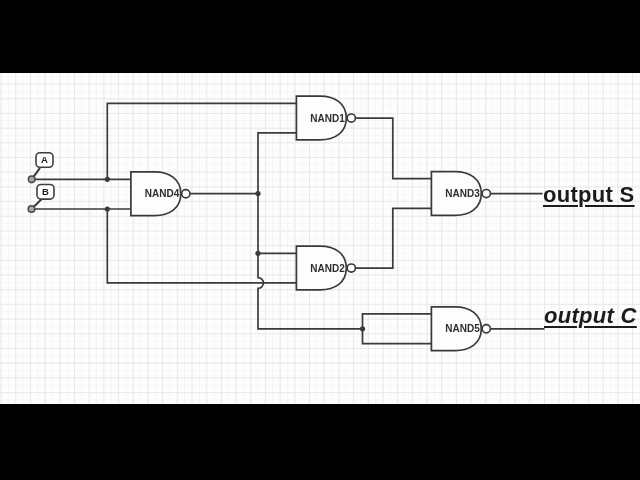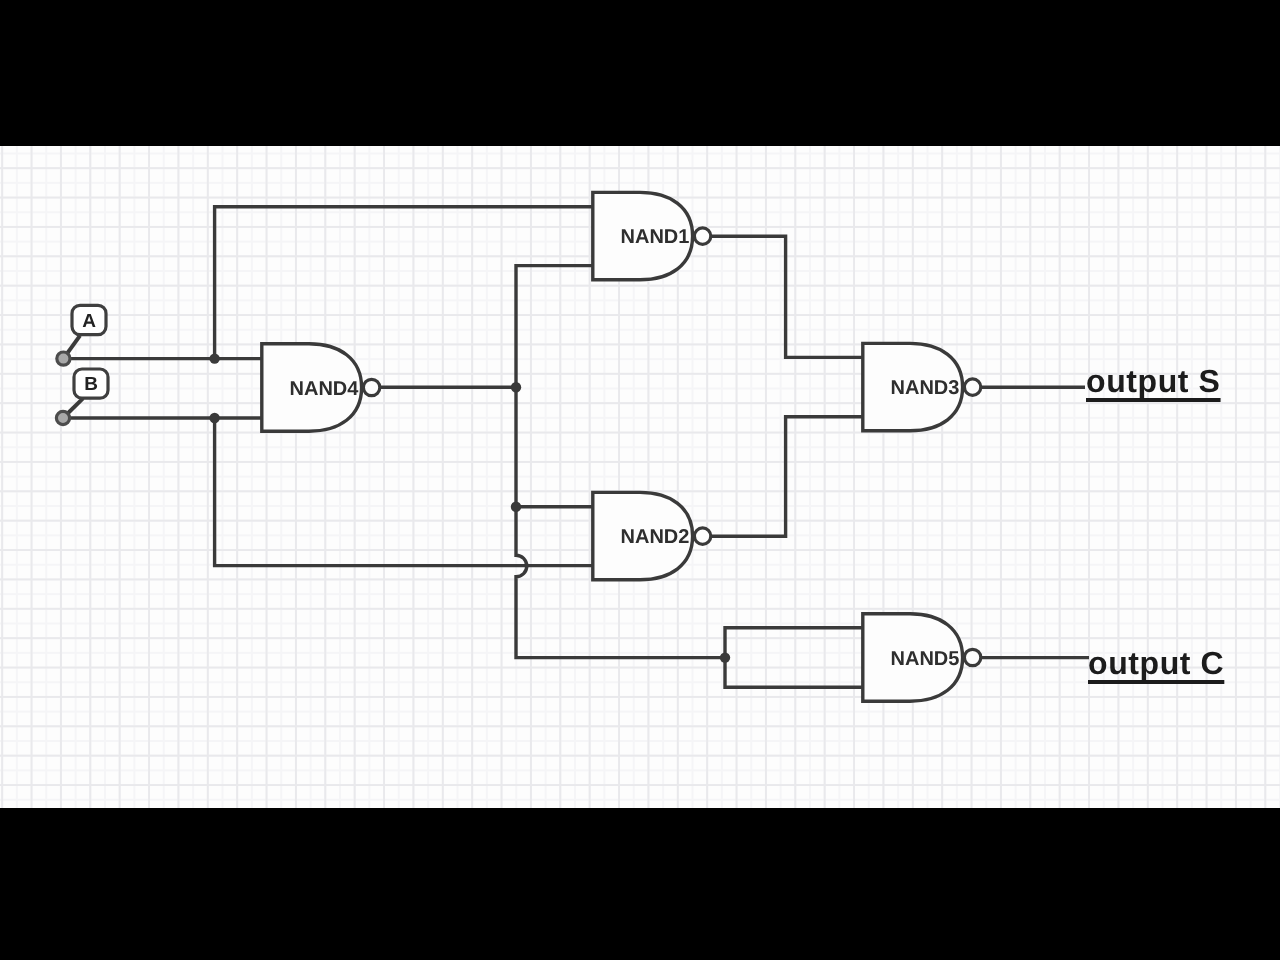--- a/index.html
+++ b/index.html
@@ -28,26 +28,26 @@
   .wire{fill:none;stroke:#3a3a3a;stroke-width:1.7;}
   .leader{fill:none;stroke:#3a3a3a;stroke-width:2;}
   .gate-body{fill:#fdfdfd;stroke:#3a3a3a;stroke-width:1.7;}
   .gate-bubble{fill:#fdfdfd;stroke:#3a3a3a;stroke-width:1.6;}
   .gate-label{font:bold 10px "Liberation Sans",sans-serif;fill:#2e2e2e;text-anchor:middle;}
   .pin{fill:#a8a8a8;stroke:#4c4c4c;stroke-width:1.6;}
   .callout{fill:#ffffff;stroke:#3f3f3f;stroke-width:1.6;}
   .callout-label{font:bold 9.5px "Liberation Sans",sans-serif;fill:#222;text-anchor:middle;}
   .junction{fill:#3a3a3a;stroke:none;}
   .output-label{
-    position:absolute;font-size:16px;font-weight:bold;color:#1c1c1c;line-height:1;
+    position:absolute;font-size:22px;font-weight:bold;color:#1c1c1c;line-height:1;
     text-decoration:underline;text-decoration-thickness:2px;text-underline-offset:3px;
     letter-spacing:0.3px;white-space:nowrap;
   }
   #output-s{left:543px;top:111px;}
-  #output-c{left:544px;top:252px;}
+  #output-c{left:544px;top:232px;font-style:italic;}
 </style>
 </head>
 <body>
 
 <div class="letterbox top"></div>
 
 <div class="canvas">
   <svg class="diagram" viewBox="0 73 640 331">
 
     <path class="wire" d="M31.7,179.3 H131.5"></path>

